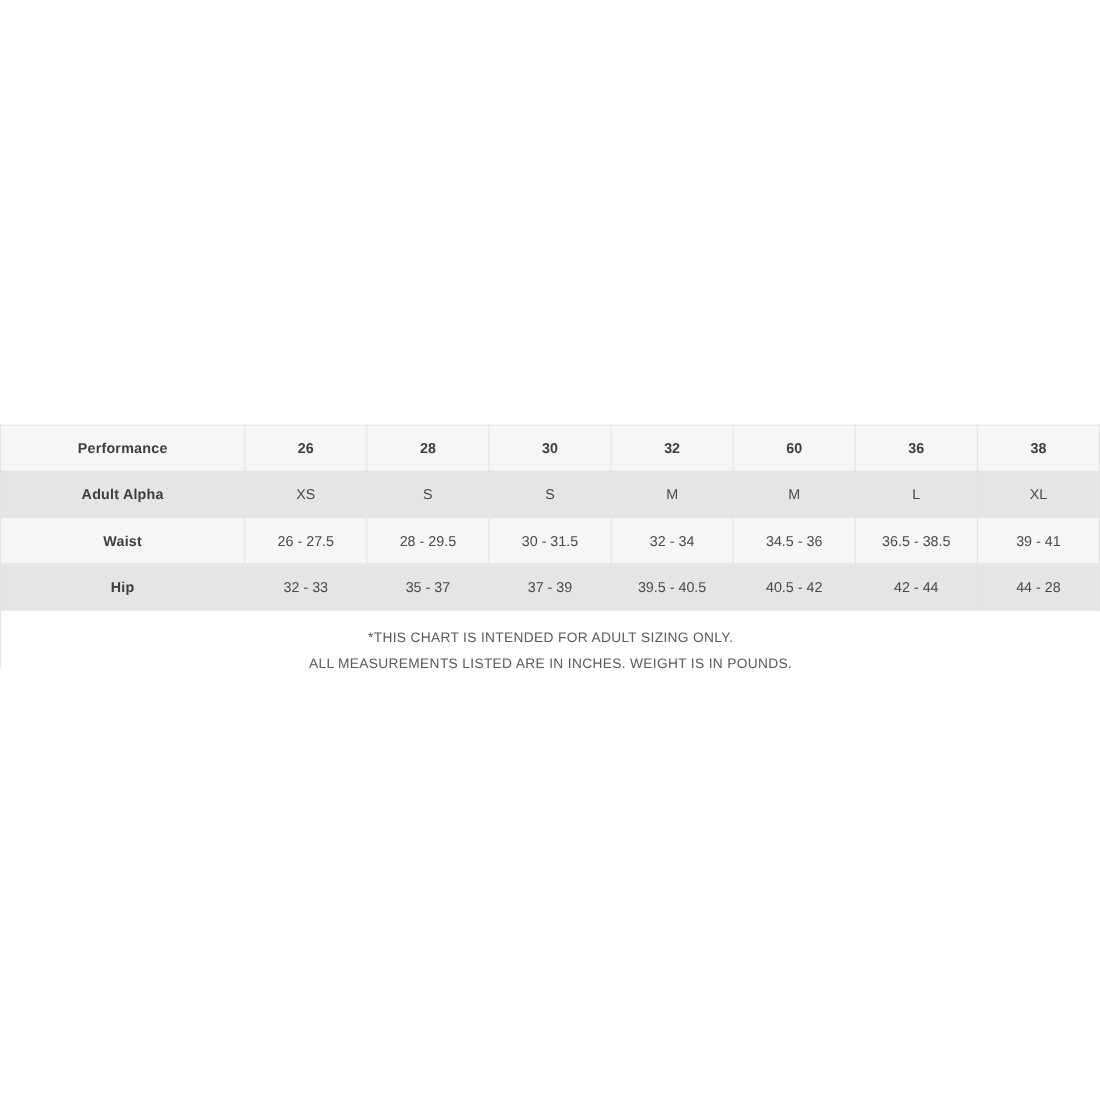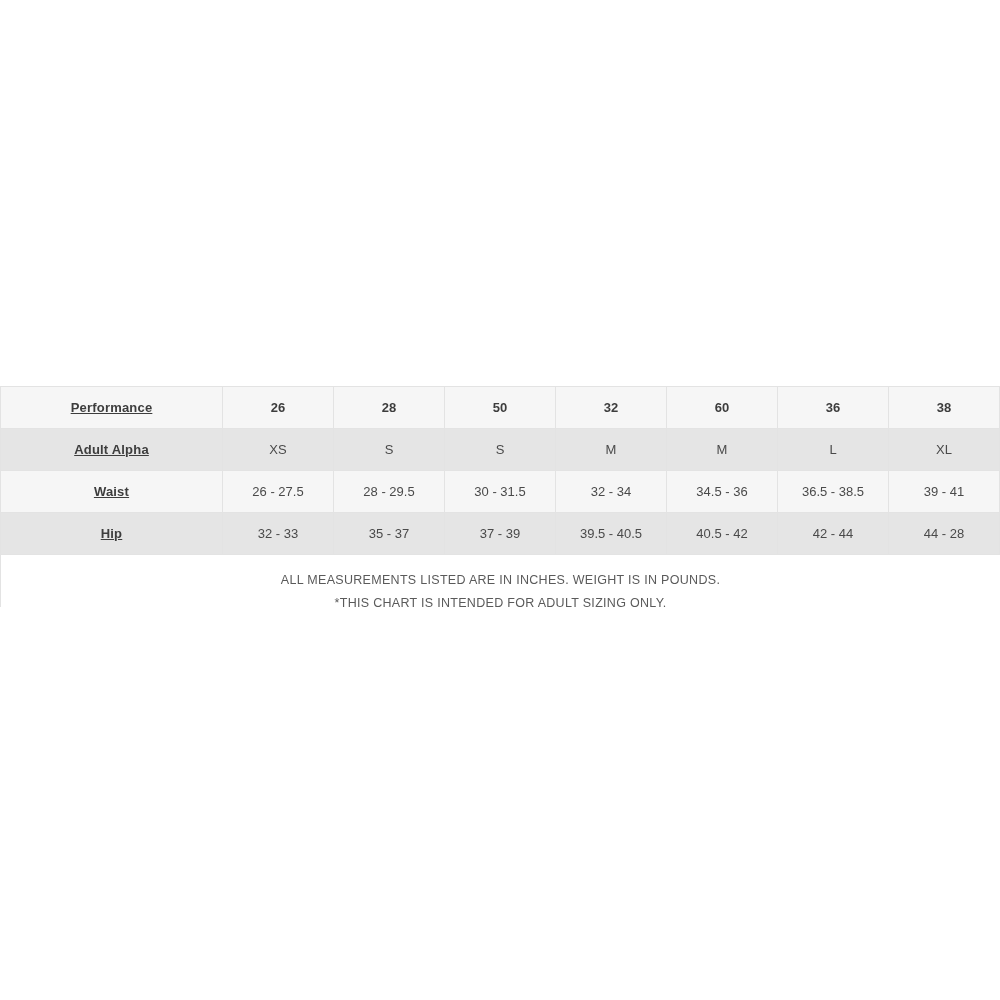--- a/index.html
+++ b/index.html
@@ -42,21 +42,20 @@
     background: #f6f6f6;
   }
   table.size-chart tr.row-plain td {
     background: #e5e5e5;
   }
   table.size-chart td.label-cell {
     width: 222px;
     font-weight: bold;
     color: #3d3d3d;
     letter-spacing: 0.2px;
-    text-decoration: underline;
   }
   table.size-chart tr.header-row td.size-cell {
     font-weight: bold;
     color: #3d3d3d;
   }
   .notes {
     width: 1000px;
     padding-top: 14px;
     text-align: center;
     border-left: 1px solid #e3e3e3;
@@ -74,21 +73,21 @@
 <body>
 
 <div id="page">
   <div id="chart-wrap">
     <table class="size-chart">
       <tbody>
           <tr class="row-shaded header-row">
             <td class="label-cell">Performance</td>
             <td class="size-cell">26</td>
             <td class="size-cell">28</td>
-            <td class="size-cell">50</td>
+            <td class="size-cell">30</td>
             <td class="size-cell">32</td>
             <td class="size-cell">60</td>
             <td class="size-cell">36</td>
             <td class="size-cell">38</td>
           </tr>
           <tr class="row-plain">
             <td class="label-cell">Adult Alpha</td>
             <td class="size-cell">XS</td>
             <td class="size-cell">S</td>
             <td class="size-cell">S</td>
@@ -113,17 +112,17 @@
             <td class="size-cell">35 - 37</td>
             <td class="size-cell">37 - 39</td>
             <td class="size-cell">39.5 - 40.5</td>
             <td class="size-cell">40.5 - 42</td>
             <td class="size-cell">42 - 44</td>
             <td class="size-cell">44 - 28</td>
           </tr>
         </tbody>
     </table>
     <div class="notes">
+      <div class="note-line">*THIS CHART IS INTENDED FOR ADULT SIZING ONLY.</div>
       <div class="note-line">ALL MEASUREMENTS LISTED ARE IN INCHES. WEIGHT IS IN POUNDS.</div>
-      <div class="note-line">*THIS CHART IS INTENDED FOR ADULT SIZING ONLY.</div>
     </div>
   </div>
 </div>
 
 </body></html>

